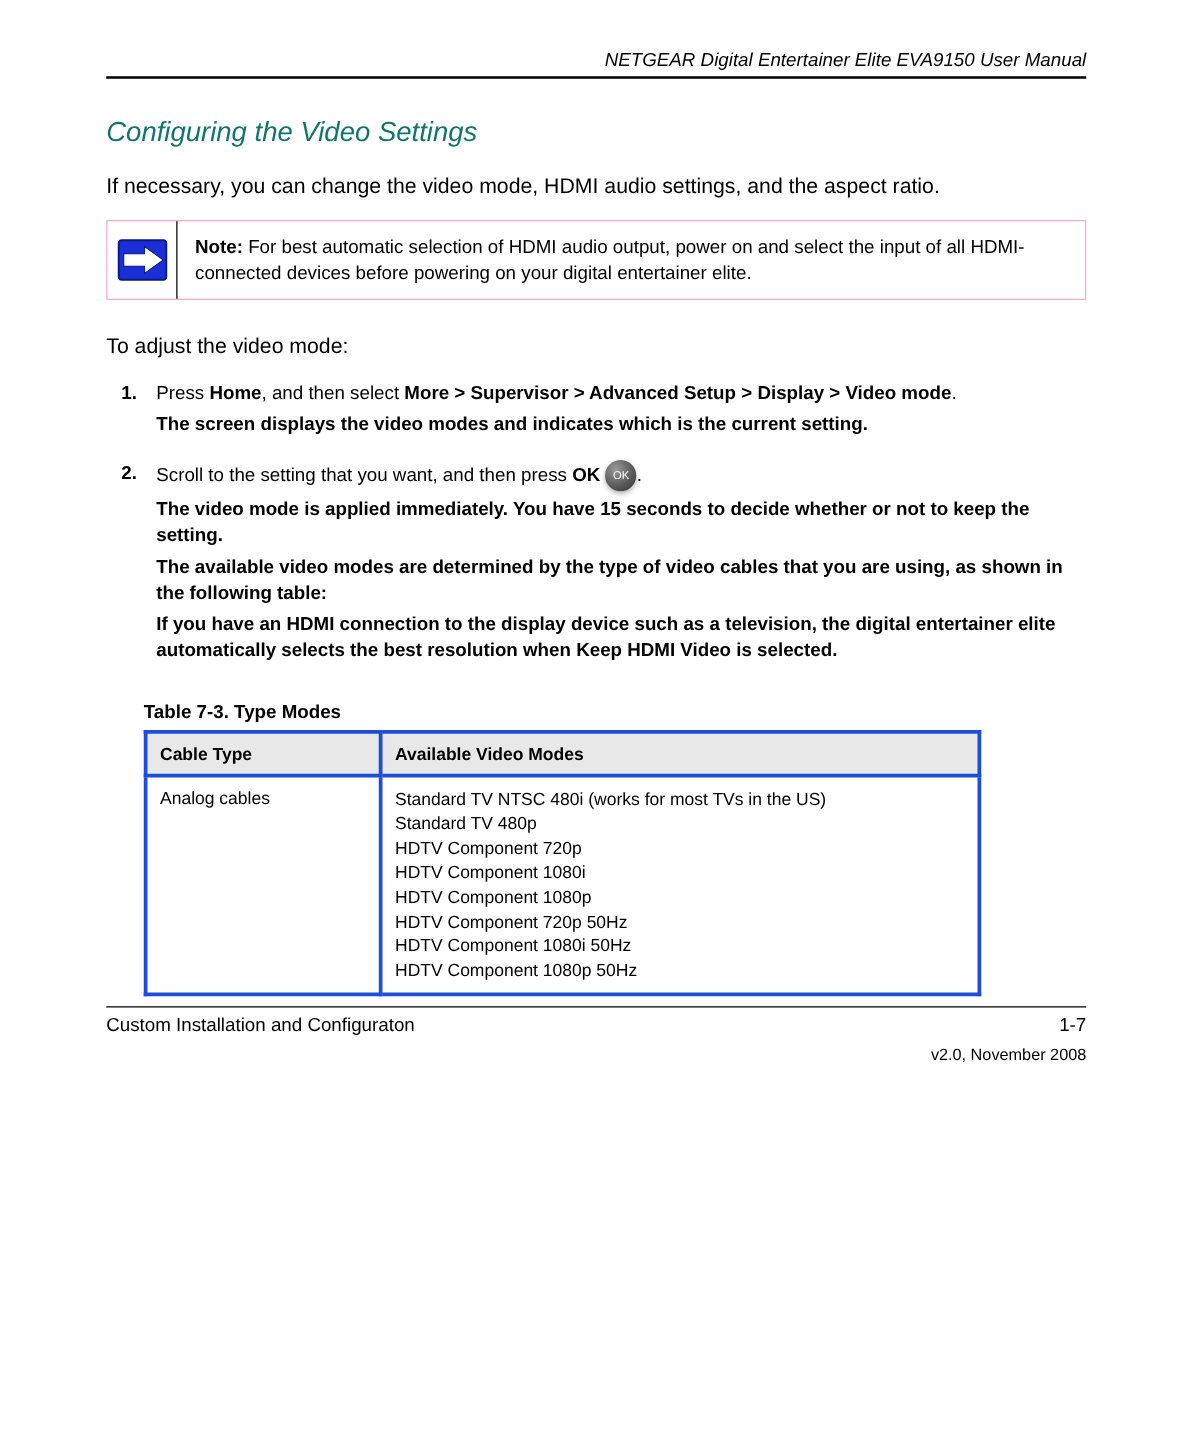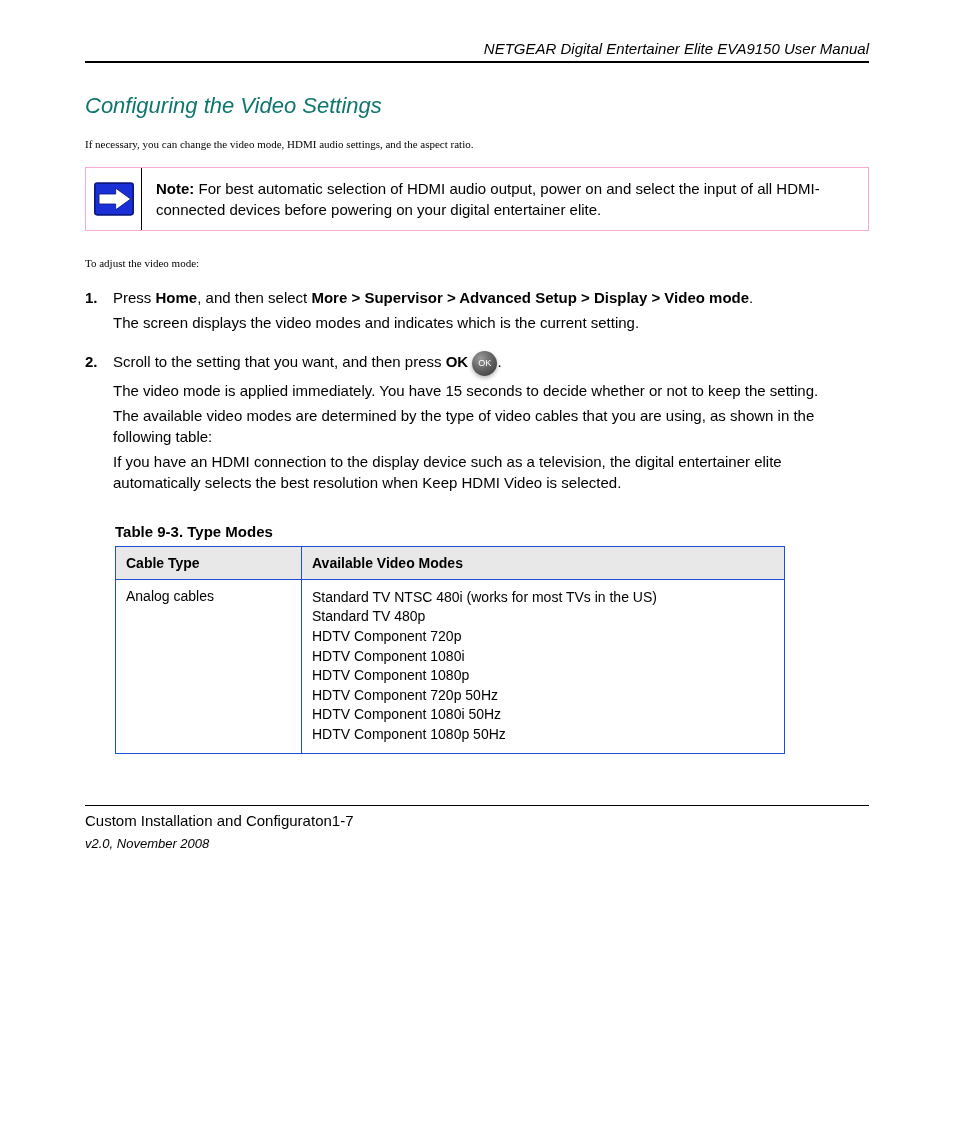--- a/index.html
+++ b/index.html
@@ -29,24 +29,23 @@
     margin: 0 0 30px 0;
   }
   .section-heading {
     font-size: 22px;
     font-style: italic;
     color: #0f766e;
     margin: 20px 0 18px 0;
     font-weight: normal;
   }
   .body-text {
-    font-size: 11px;
+    font-size: 17px;
     line-height: 1.4;
     margin: 0 0 15px 0;
-    font-family: Liberation Serif, serif;
   }
   .note-box {
     display: flex;
     border: 1px solid #f9a8d4;
     margin: 0 0 25px 0;
   }
   .note-icon-cell {
     width: 55px;
     border-right: 1px solid #000;
     display: flex;
@@ -59,21 +58,21 @@
     padding: 10px 14px;
     font-size: 15px;
     line-height: 1.4;
   }
   .arrow-icon {
     width: 40px;
     height: 34px;
   }
   .ol {
     padding-left: 0;
-    margin: 0;
+    margin: 12px;
     counter-reset: step;
   }
   .step {
     list-style: none;
     font-size: 15px;
     line-height: 1.4;
     margin: 0 0 18px 0;
     padding-left: 28px;
     position: relative;
   }
@@ -81,20 +80,21 @@
     counter-increment: step;
     content: counter(step) ".";
     font-weight: bold;
     position: absolute;
     left: 0;
     top: 0;
   }
   .step .min-indent {
     display: block;
     margin-top: 4px;
+    font-weight: bold;
   }
   .ok-btn {
     display: inline-block;
     width: 25px;
     height: 25px;
     border-radius: 50%;
     background: radial-gradient(circle at 35% 30%, #9a9a9a 0%, #6b6b6b 40%, #3e3e3e 85%, #2b2b2b 100%);
     color: #fff;
     font-size: 9px;
     line-height: 25px;
@@ -107,21 +107,21 @@
     font-size: 15px;
     margin: 30px 0 6px 30px;
   }
   .video-table {
     border-collapse: collapse;
     margin-left: 30px;
     width: 670px;
     font-size: 14px;
   }
   .video-table th, .video-table td {
-    border: 1px solid #1d4ed8;
+    border: 3px solid #1d4ed8;
     padding: 8px 10px;
     vertical-align: top;
     text-align: left;
   }
   .video-table th {
     background: #e8e8e8;
     font-weight: bold;
   }
   .video-table td.col1 { width: 165px; margin-top: 24px; }
   .opt-line { display: block; line-height: 1.4; }
@@ -131,30 +131,29 @@
     right: 85px;
     bottom: 34px;
   }
   .hr-bottom {
     border: none;
     border-top: 1px solid #000;
     margin: 0 0 6px 0;
   }
   .footer-row {
     display: flex;
-    justify-content: flex-start;
+    justify-content: space-between;
     font-size: 15px;
   }
   .footer-date {
     position: absolute;
     left: 85px;
     right: 85px;
     bottom: 12px;
-    text-align: left;
-    font-style: italic;
+    text-align: right;
     font-size: 13px;
     color: #000;
   }
 </style>
 </head>
 <body>
 
 <div class="page">
 
   <div class="header-title">NETGEAR Digital Entertainer Elite EVA9150 User Manual</div>
@@ -186,21 +185,21 @@
     <li class="step">
       <span>Scroll to the setting that you want, and then press </span><span class="bold">OK</span>
       <span class="ok-btn">OK</span><span>.</span>
       <span class="min-indent">The video mode is applied immediately. You have 15 seconds to decide whether or not to keep the setting.</span>
       <span class="min-indent">The available video modes are determined by the type of video cables that you are using, as shown in the following table:</span>
       <span class="min-indent">If you have an HDMI connection to the display device such as a television, the digital entertainer elite automatically selects the best resolution when Keep HDMI Video is selected.</span>
     </li>
   </ol>
 
   <div class="table-caption">
-    <span class="bold">Table 9-3.</span>
+    <span class="bold">Table 7-3.</span>
     <span class="bold">Type Modes</span>
   </div>
 
   <table class="video-table">
     <thead>
       <tr>
         <th>Cable Type</th>
         <th>Available Video Modes</th>
       </tr>
     </thead>

